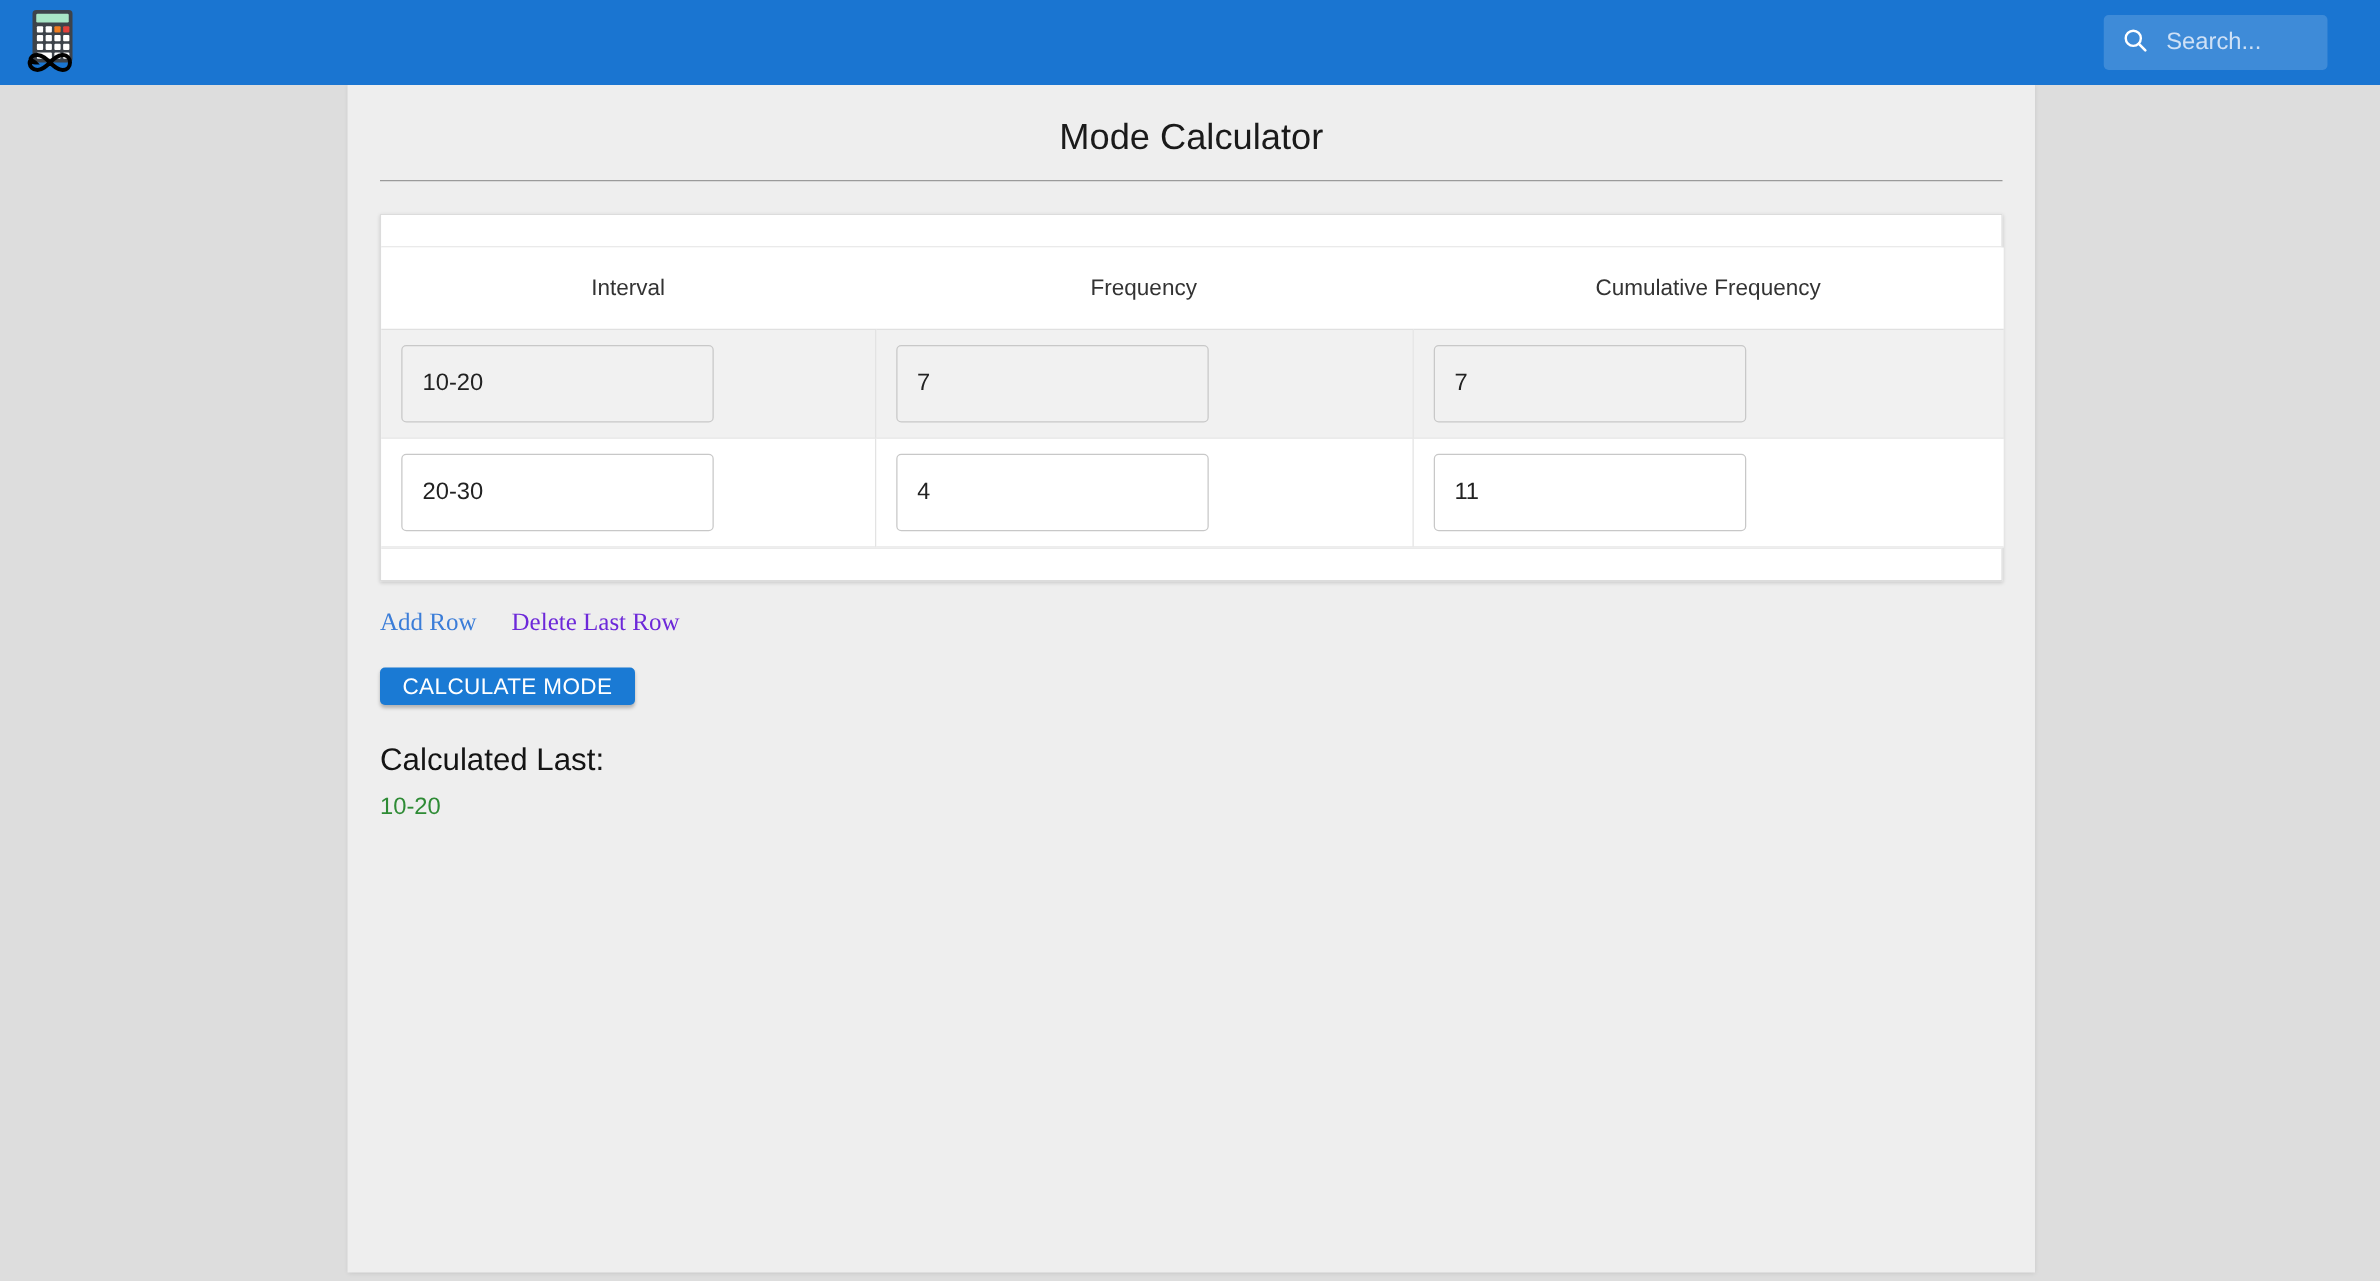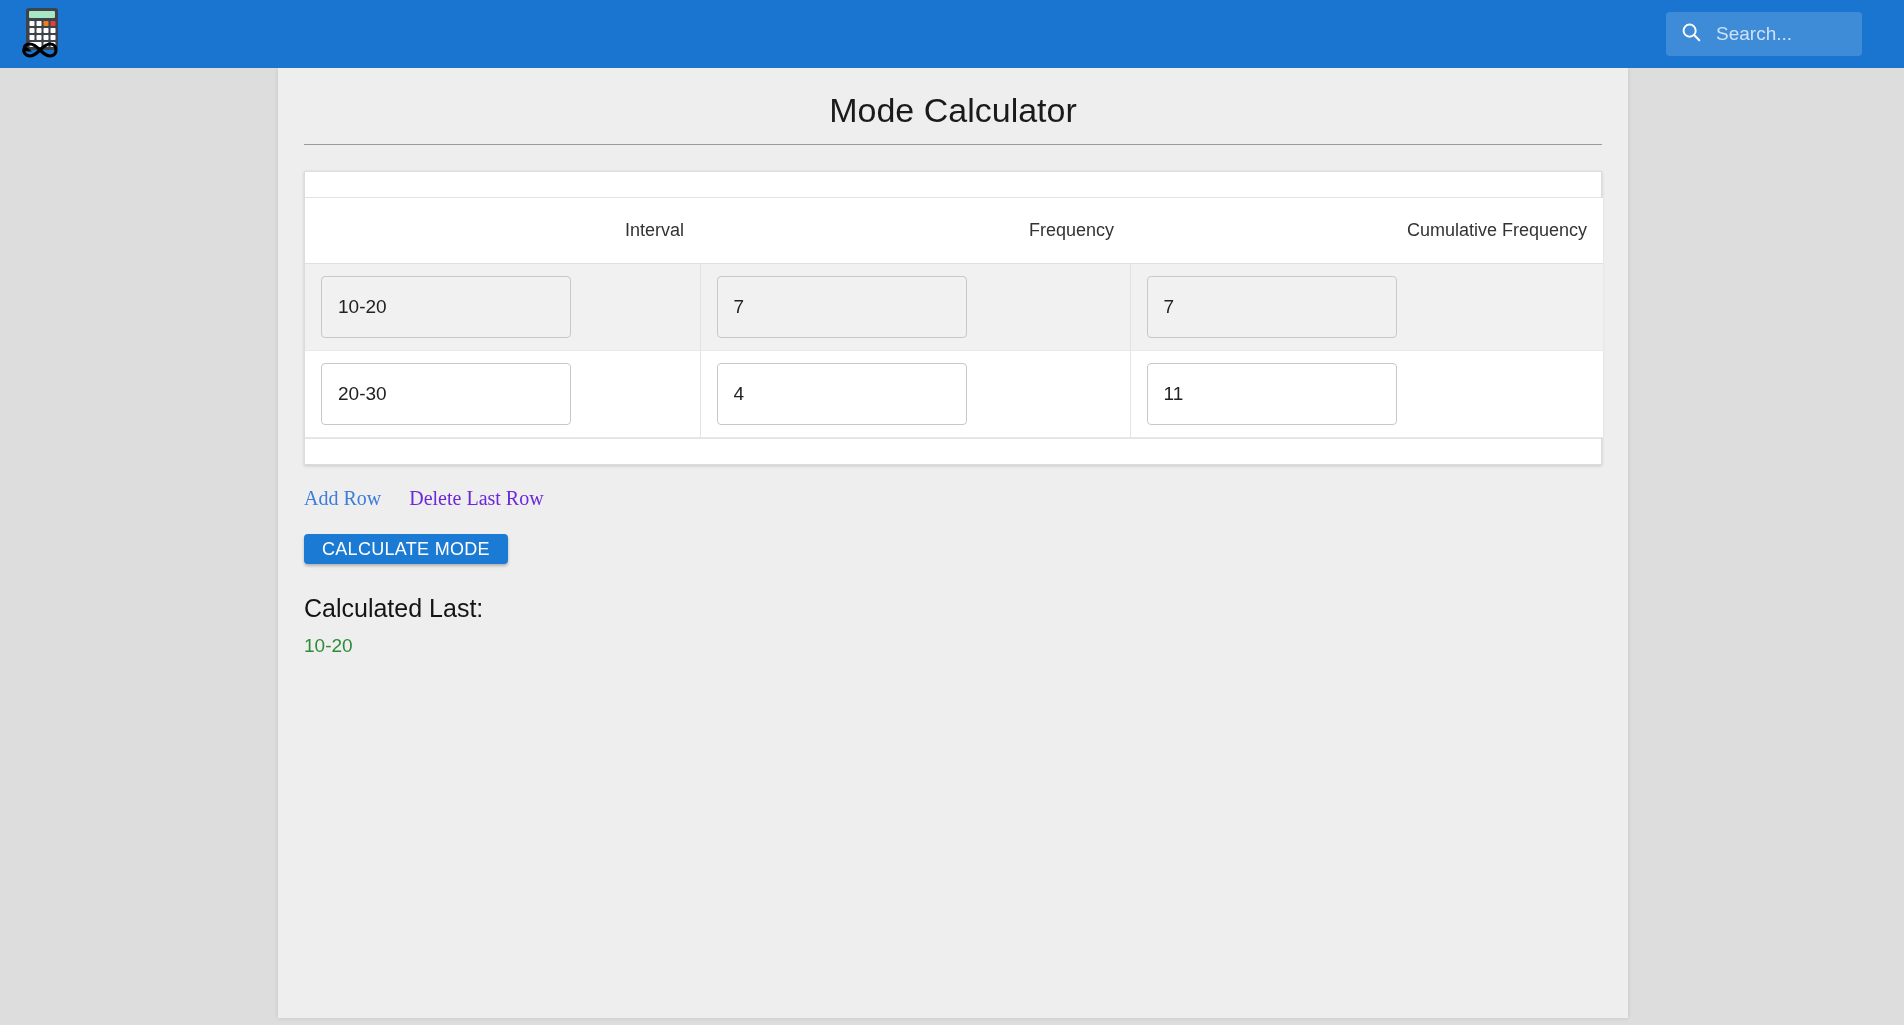--- a/index.html
+++ b/index.html
@@ -27,21 +27,21 @@
     padding-left: 18px;
   }
   .logo-wrap {
     position: relative;
     width: 48px; height: 56px;
   }
   .logo-svg { display: block; }
 
   .search-box {
     margin-right: 42px;
-    width: 196px; height: 44px;
+    width: 179px; height: 44px;
     background: rgba(255,255,255,0.16);
     border-radius: 4px;
     display: flex;
     align-items: center;
     padding: 0 14px;
     gap: 12px;
   }
   .search-icon { flex: 0 0 auto; display:block; }
   .search-input {
     background: transparent;
@@ -61,21 +61,21 @@
     width: 1350px; height: 950px;
     background: #eeeeee;
     box-shadow: 0 0 4px rgba(0,0,0,0.12);
   }
   .panel-inner {
     padding: 0 26px;
   }
 
   .page-title {
     text-align: center;
-    font-size: 34px;
+    font-size: 29px;
     font-weight: 400;
     color: #1a1a1a;
     margin: 0;
     padding-top: 20px;
     line-height: 44px;
   }
   .title-rule {
     border: none;
     border-top: 1px solid #9a9a9a;
     margin: 12px 0 0 0;
@@ -105,21 +105,21 @@
     height: 26px;
     background: #ffffff;
     border-top: 1px solid #e3e3e3;
   }
   table.data-table {
     width: 100%;
     border-collapse: collapse;
     table-layout: fixed;
   }
   table.data-table th {
-    text-align: right;
+    text-align: center;
     font-weight: 400;
     font-size: 18px;
     color: #333333;
     padding: 22px 16px 22px 16px;
     background: #ffffff;
     border-bottom: 1px solid #e0e0e0;
   }
   table.data-table td {
     padding: 12px 16px;
     border-right: 1px solid #e3e3e3;

